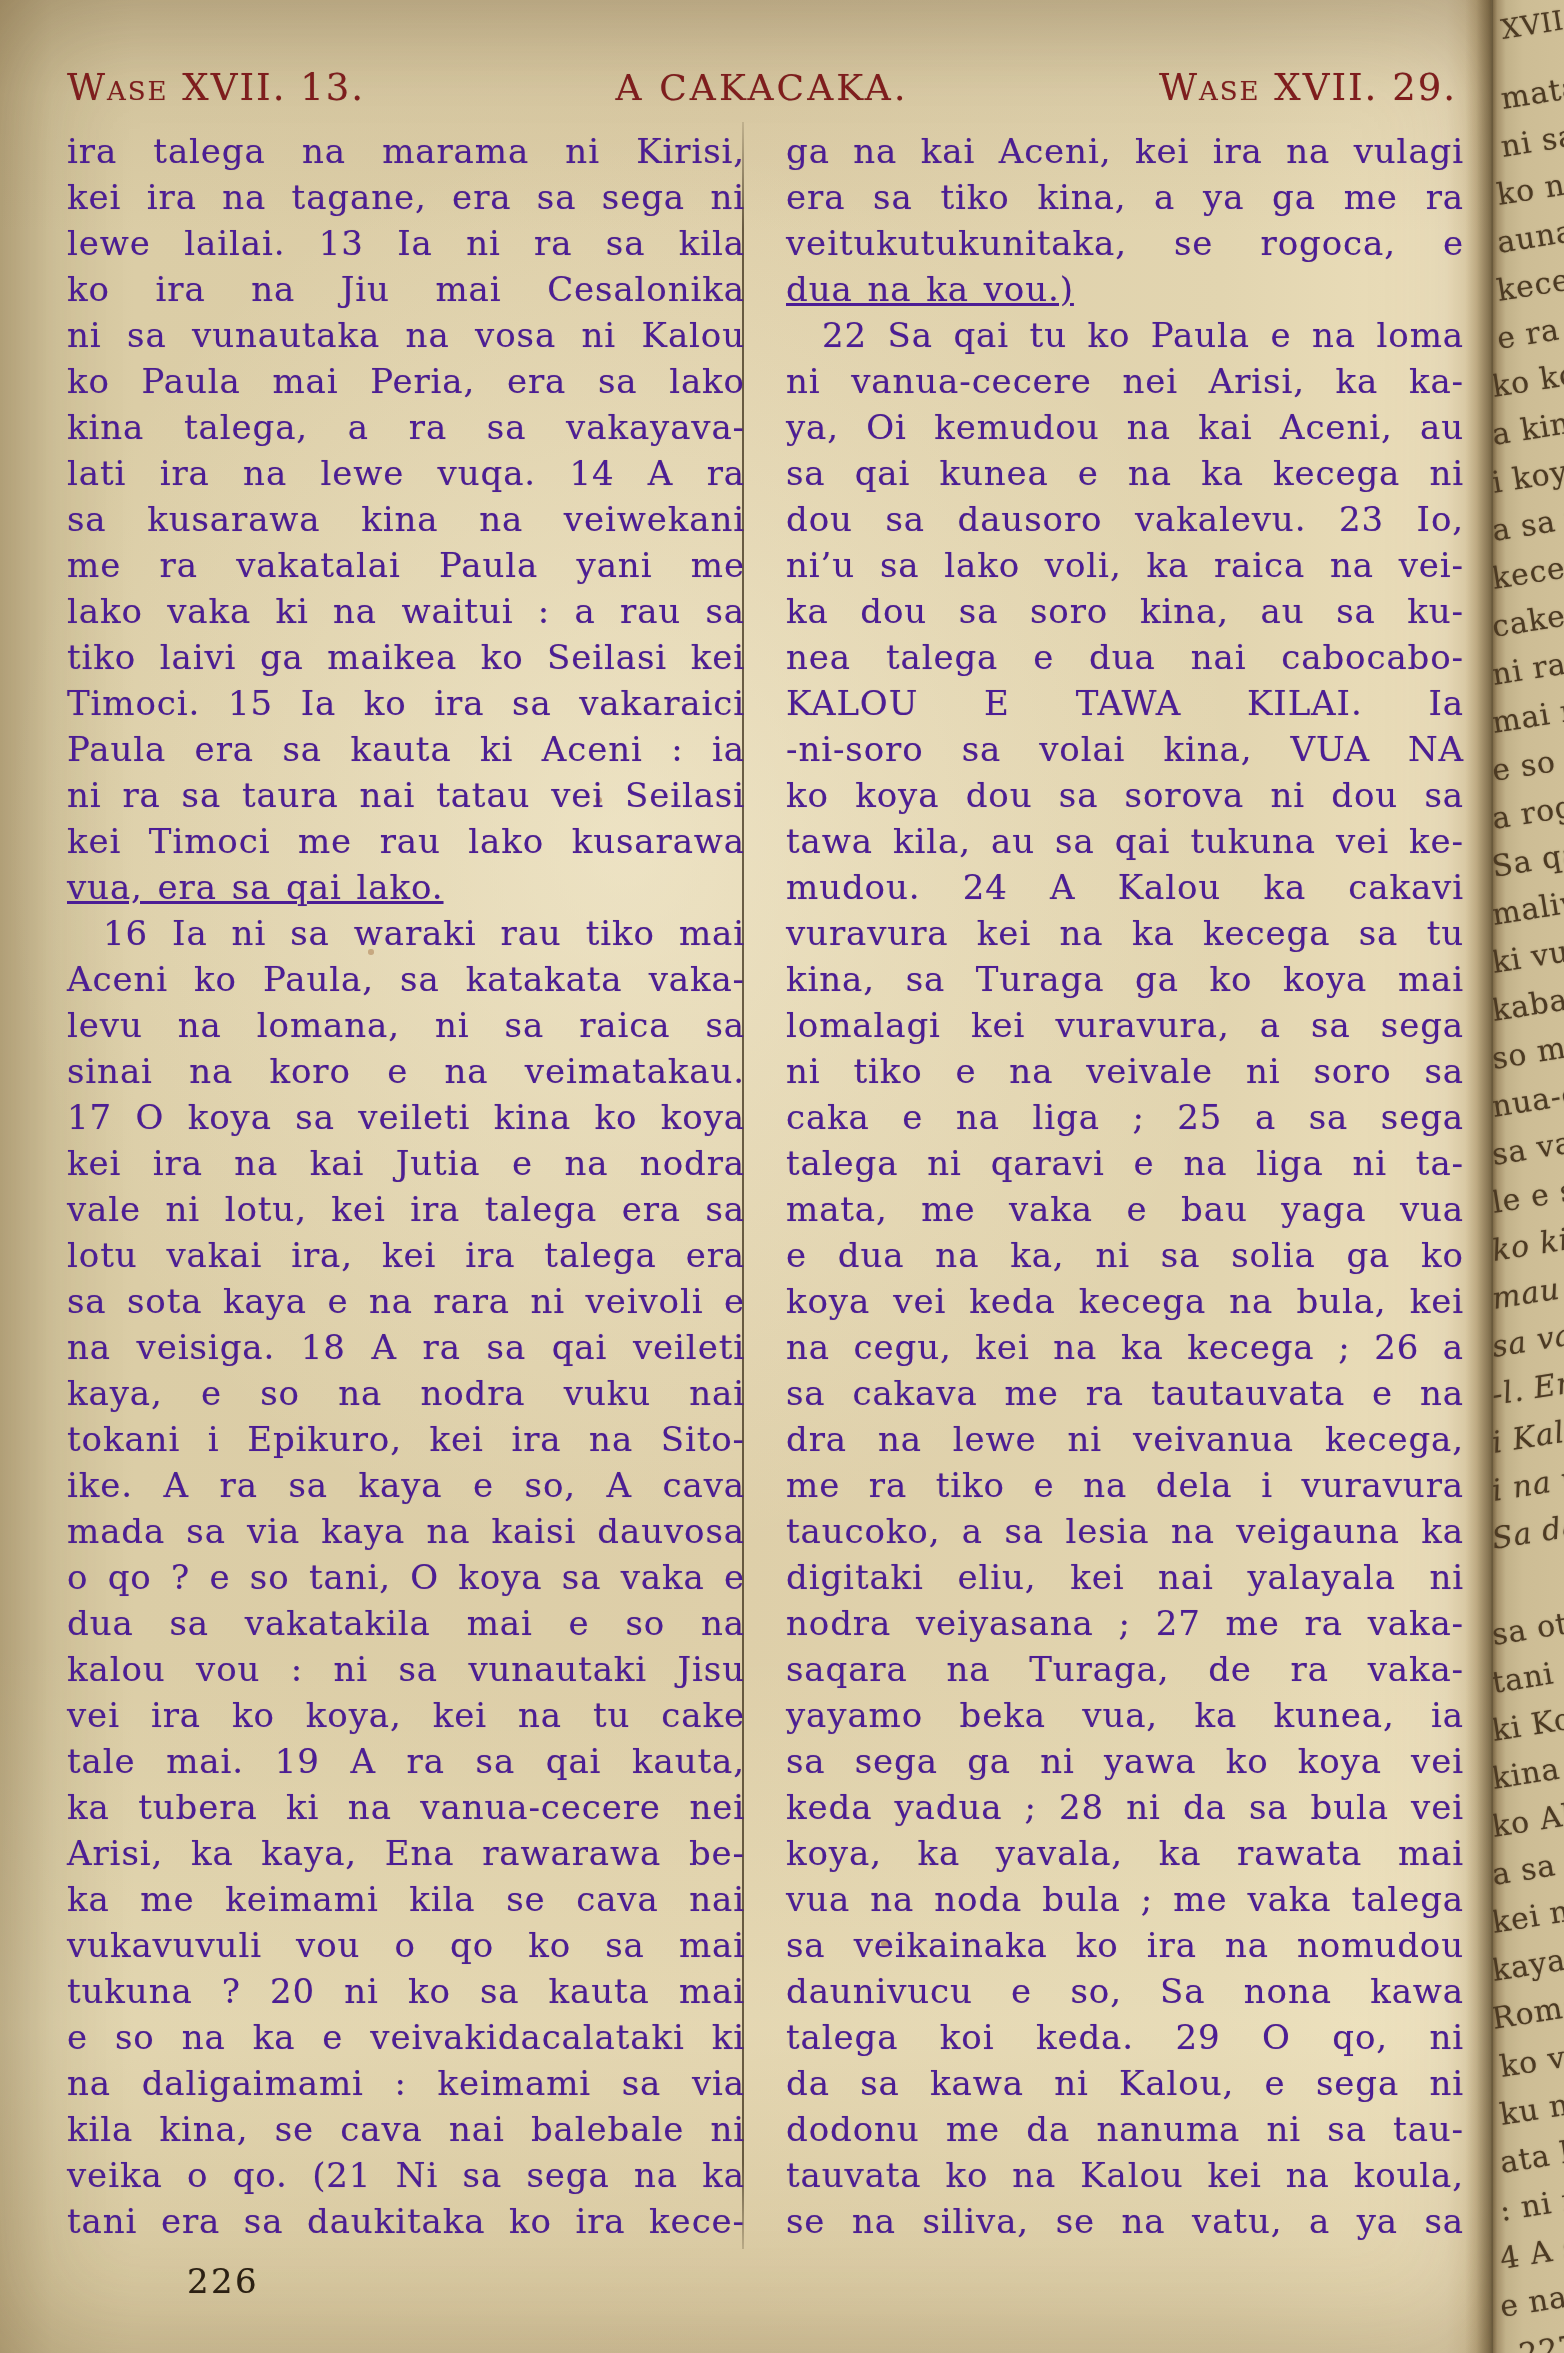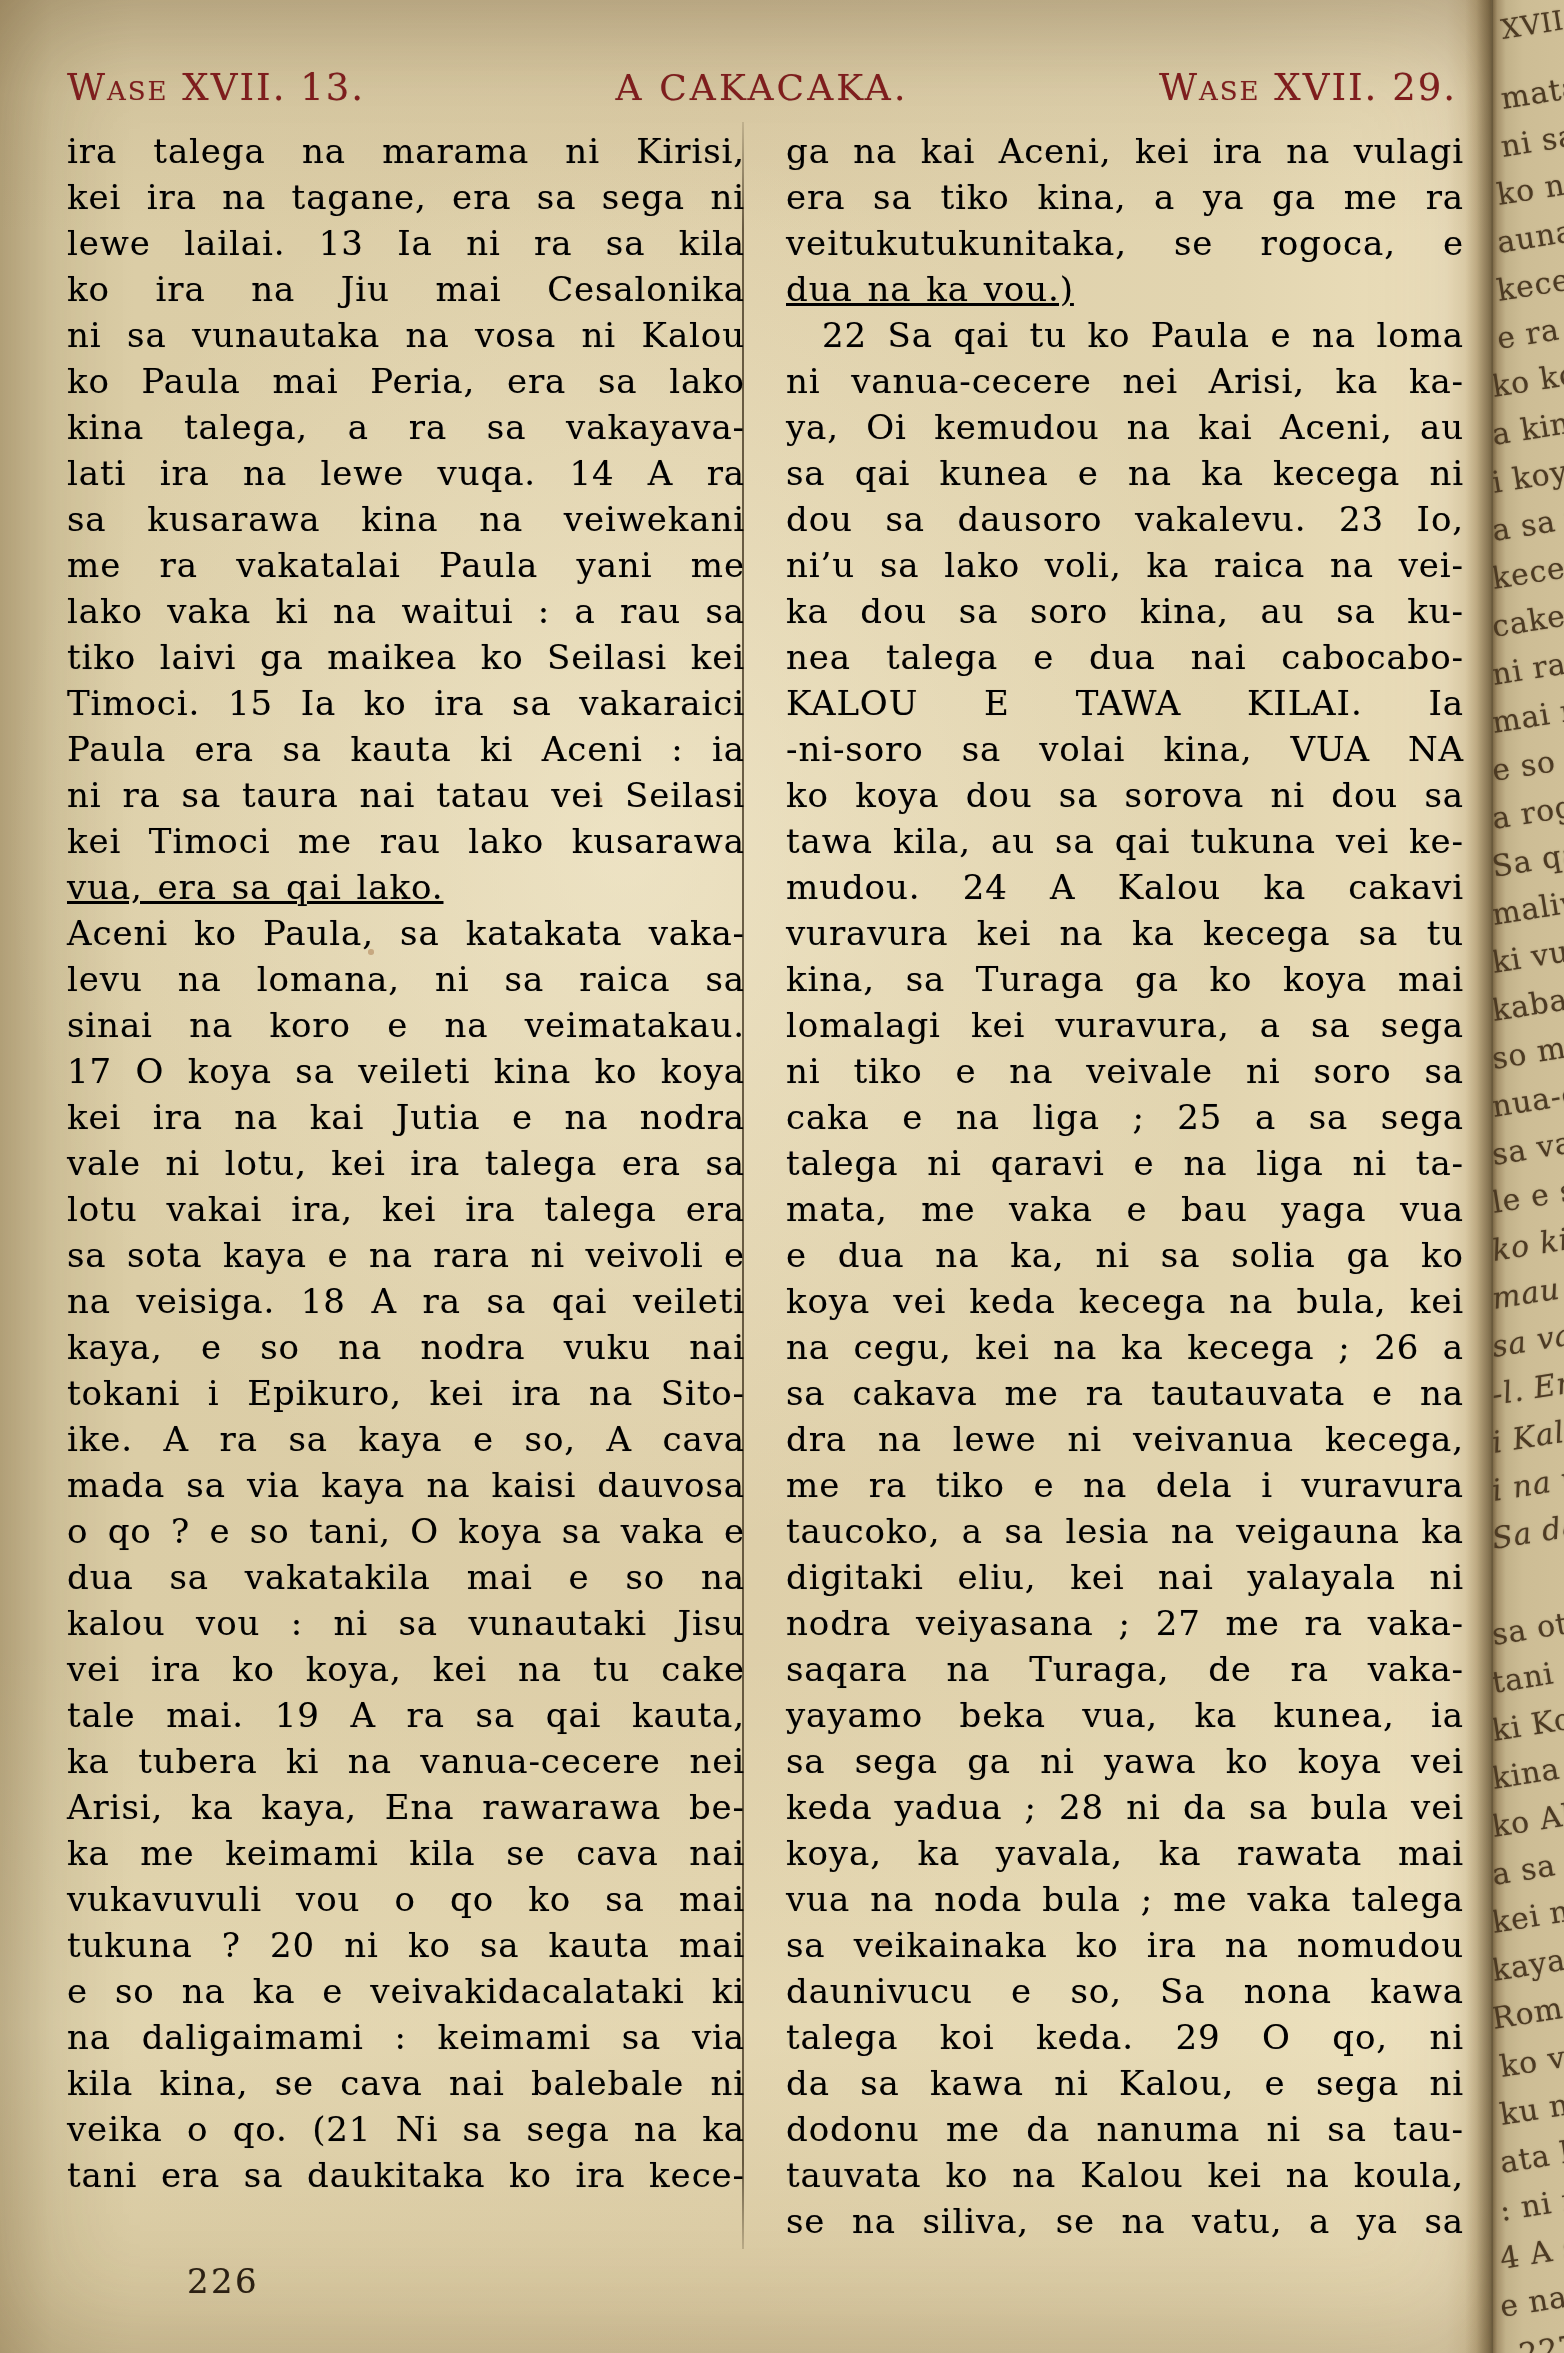--- a/index.html
+++ b/index.html
@@ -30,21 +30,21 @@
     position:absolute; left:67px; top:66px; width:1390px;
     display:flex; justify-content:space-between; align-items:baseline;
     color:#7f1d1d; text-shadow:0 0 0.8px rgba(43,32,19,.35);
   }
   .h-side   { font-size:37px; font-variant:small-caps; letter-spacing:2px; }
   .h-center { font-size:36px; letter-spacing:3.1px; }
 
   
   .col {
     position:absolute; top:128px; width:678px;
-    color:#000000; font-size:34px; line-height:46px;
+    color:#4c1d95; font-size:34px; line-height:46px;
     letter-spacing:0.9px; word-spacing:3.1px;
     text-shadow:0 0 0.8px rgba(43,32,19,.35);
   }
   .col-left  { left:67px;  }
   .col-right { left:786px; }
   .line { height:46px; text-align:justify; text-align-last:justify; }
   .line.noj { text-align-last:left;text-decoration:underline; }
   .line.ind { text-indent:36px; }
 
   .divider {
@@ -113,20 +113,21 @@
       <div class="line">lati ira na lewe vuqa. 14 A ra</div>
       <div class="line">sa kusarawa kina na veiwekani</div>
       <div class="line">me ra vakatalai Paula yani me</div>
       <div class="line">lako vaka ki na waitui : a rau sa</div>
       <div class="line">tiko laivi ga maikea ko Seilasi kei</div>
       <div class="line">Timoci. 15 Ia ko ira sa vakaraici</div>
       <div class="line">Paula era sa kauta ki Aceni : ia</div>
       <div class="line">ni ra sa taura nai tatau vei Seilasi</div>
       <div class="line">kei Timoci me rau lako kusarawa</div>
       <div class="line noj">vua, era sa qai lako.</div>
+      <div class="line ind">16 Ia ni sa waraki rau tiko mai</div>
       <div class="line">Aceni ko Paula, sa katakata vaka-</div>
       <div class="line">levu na lomana, ni sa raica sa</div>
       <div class="line">sinai na koro e na veimatakau.</div>
       <div class="line">17 O koya sa veileti kina ko koya</div>
       <div class="line">kei ira na kai Jutia e na nodra</div>
       <div class="line">vale ni lotu, kei ira talega era sa</div>
       <div class="line">lotu vakai ira, kei ira talega era</div>
       <div class="line">sa sota kaya e na rara ni veivoli e</div>
       <div class="line">na veisiga. 18 A ra sa qai veileti</div>
       <div class="line">kaya, e so na nodra vuku nai</div>

